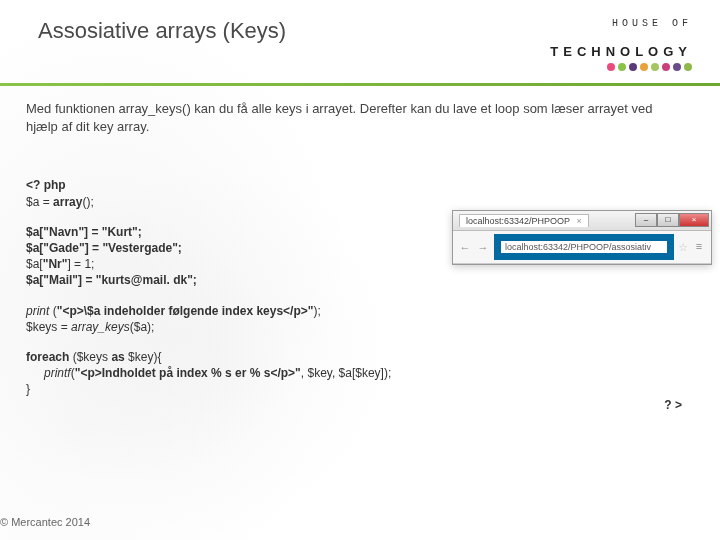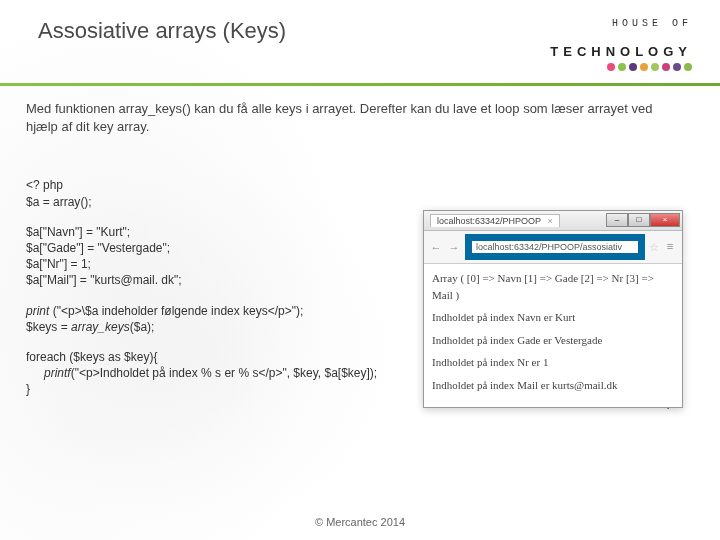--- a/index.html
+++ b/index.html
@@ -82,26 +82,26 @@
     line-height: 1.35;
     margin-bottom: 42px;
   }
   .code-area {
     font-family: Arial, sans-serif;
     font-size: 12px;
     line-height: 1.35;
     color: #333;
   }
   .code-block { margin-bottom: 14px; }
-  .kw { font-weight: normal; text-align: right; }
+  .kw { font-weight: bold; text-align: right; }
   .fn { font-style: italic; font-weight: normal; }
   .it { font-style: italic; }
   .browser {
     position: absolute;
-    right: 37px;
+    right: 8px;
     top: 210px;
     width: 260px;
     border: 1px solid #999;
     background: #fff;
     font-size: 10px;
     box-shadow: 0 2px 8px rgba(0,0,0,0.2);
     z-index: 3;
   }
   .browser-titlebar {
     background: linear-gradient(#f5f5f5, #e0e0e0);
@@ -170,21 +170,20 @@
     color: #444;
     font-family: 'Times New Roman', serif;
     font-size: 11px;
     line-height: 1.5;
   }
   .browser-body p { margin-bottom: 6px; }
   .footer {
     position: absolute;
     bottom: 12px;
     left: 0; right: 0;
-    text-align: center;
     font-size: 11px;
     color: #666;
     z-index: 2;
   }
 </style>
 </head>
 <body>
 
 <div class="bg-pattern"></div>
 
@@ -252,22 +251,15 @@
   </div>
   <div class="browser-addr">
     <div class="nav-arrow">←</div>
     <div class="nav-arrow">→</div>
     <div class="addr-input">
       <span>localhost:63342/PHPOOP/assosiativ</span>
     </div>
     <div class="star">☆</div>
     <div class="nav-arrow">≡</div>
   </div>
-  <div class="browser-body">
-    <p>Array ( [0] =&gt; Navn [1] =&gt; Gade [2] =&gt; Nr [3] =&gt; Mail )</p>
-    <p>Indholdet på index Navn er Kurt</p>
-    <p>Indholdet på index Gade er Vestergade</p>
-    <p>Indholdet på index Nr er 1</p>
-    <p>Indholdet på index Mail er kurts@mail.dk</p>
-  </div>
 </div>
 
 <div class="footer">© Mercantec 2014</div>
 
 </body></html>

